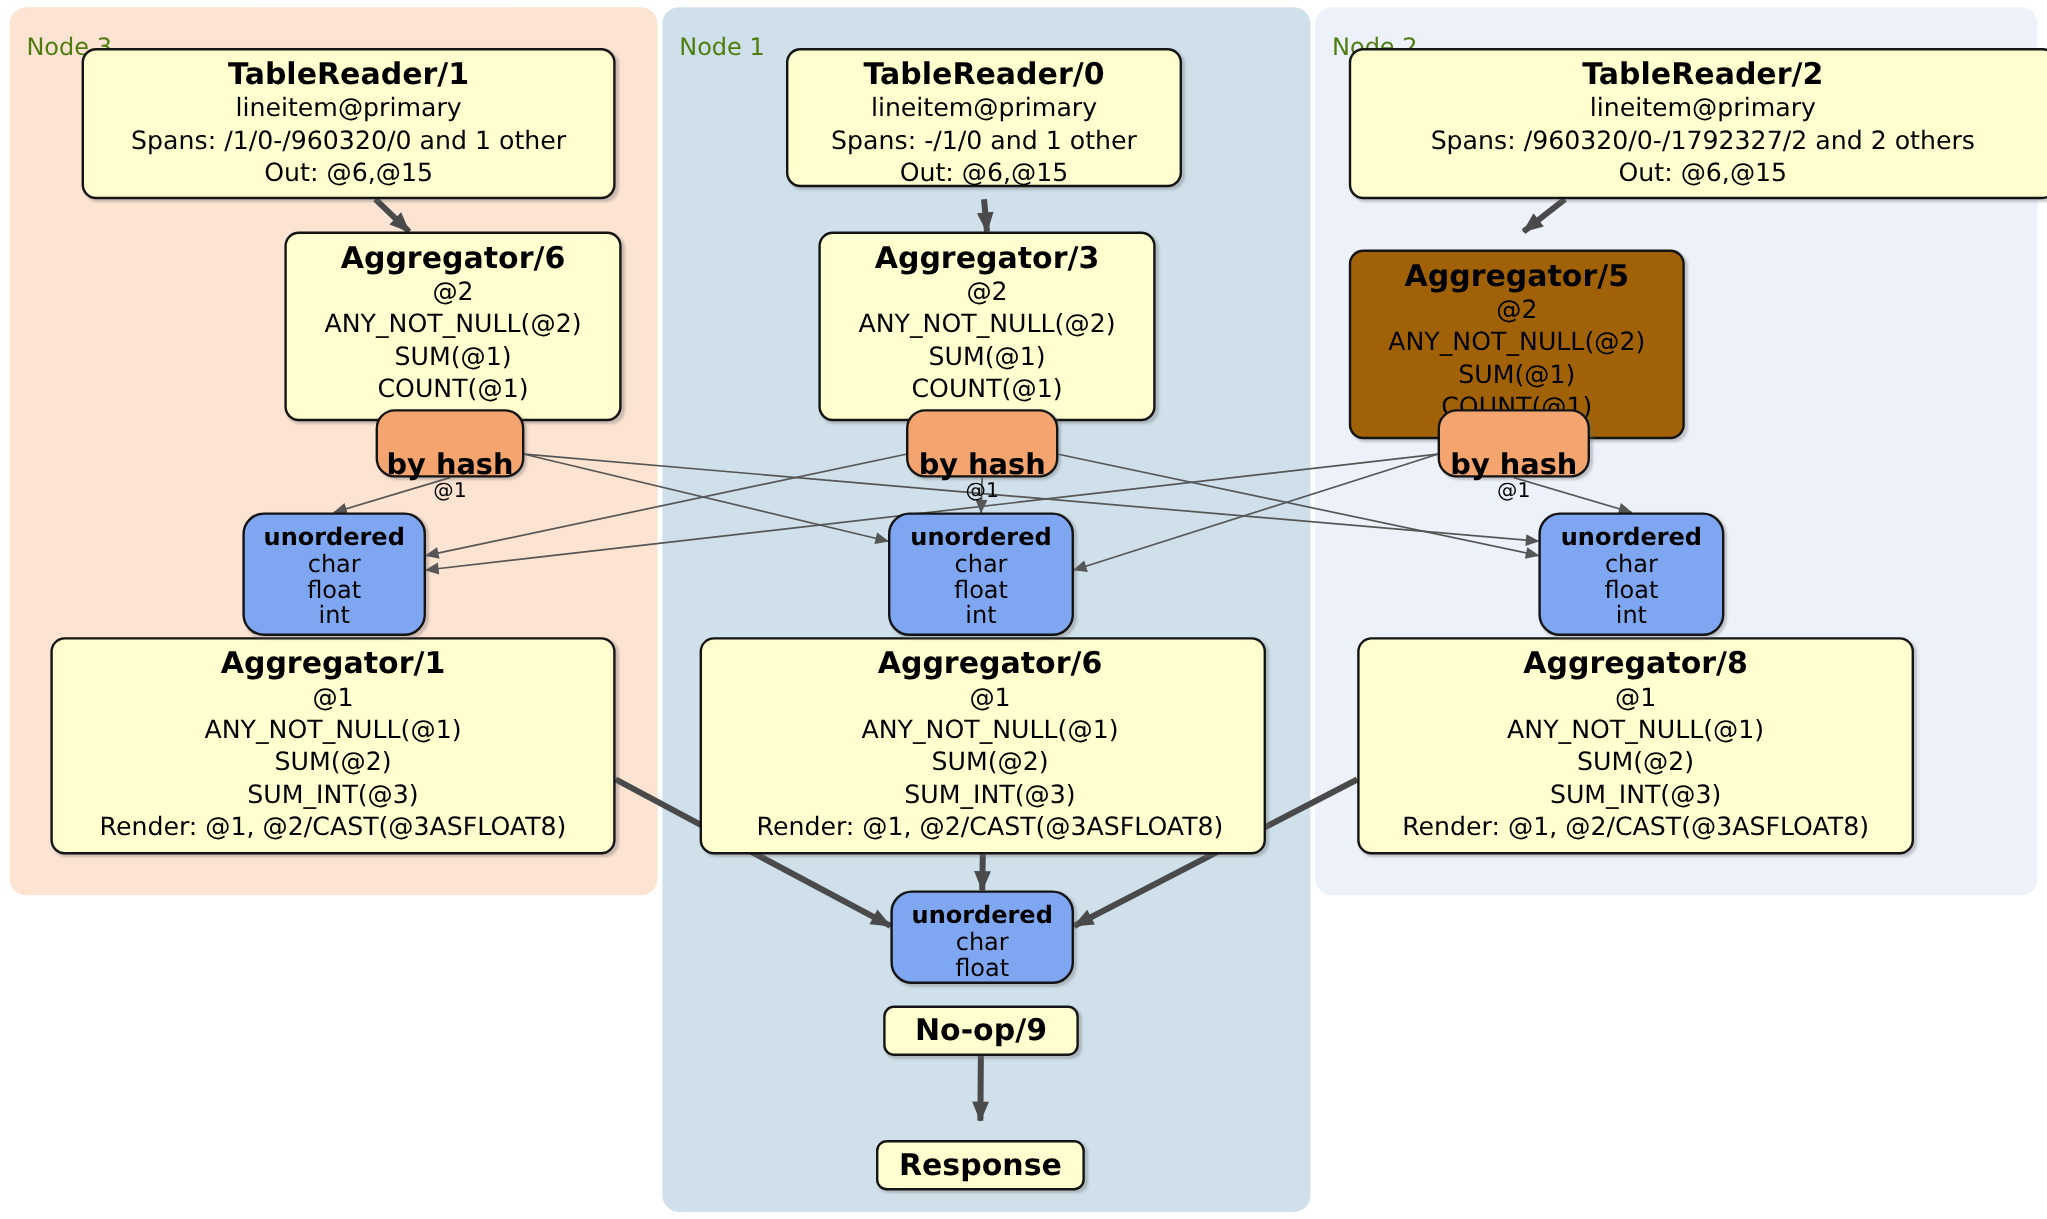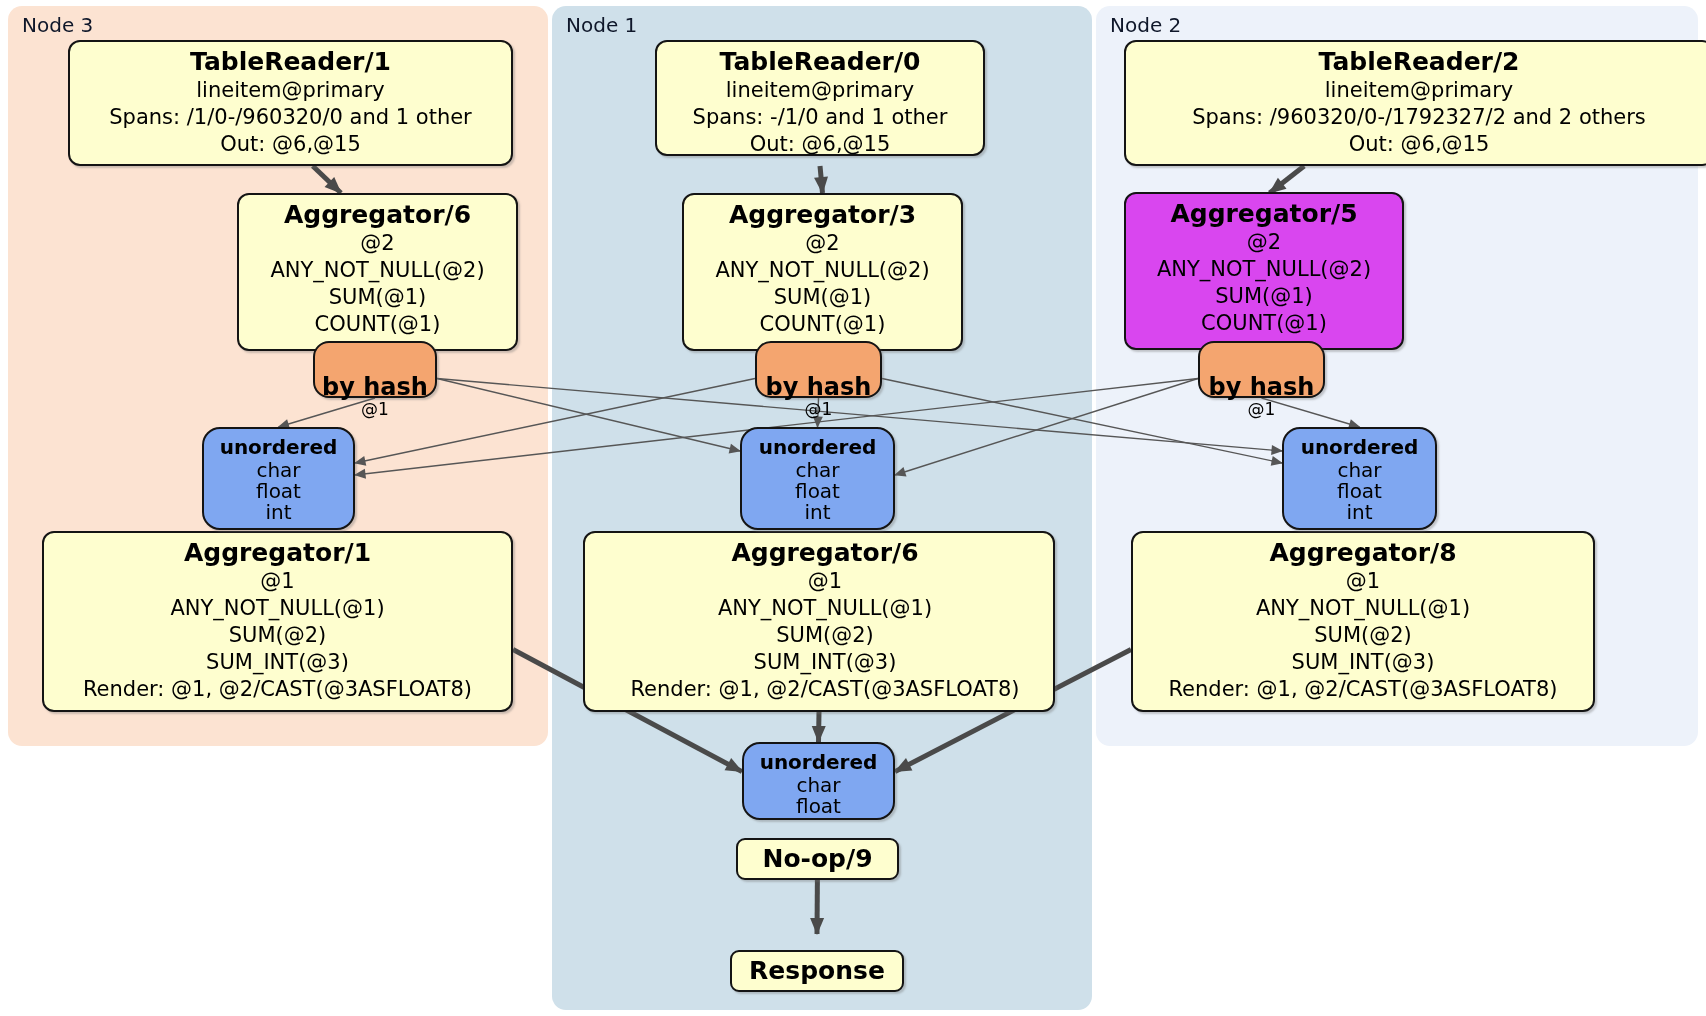--- a/index.html
+++ b/index.html
@@ -4,21 +4,21 @@
 <style>
   html,body{margin:0;padding:0;background:#ffffff;}
   #canvas{
     position:relative;width:1706px;height:1016px;overflow:hidden;
     font-family:"DejaVu Sans",sans-serif;color:#000;background:#fff;
   }
   .region{position:absolute;border-radius:14px;z-index:0;}
   #region-node3{left:8px;top:6px;width:540px;height:740px;}
   #region-node1{left:552px;top:6px;width:540px;height:1004px;}
   #region-node2{left:1096px;top:6px;width:602px;height:740px;}
-  .region-label{position:absolute;top:7px;left:14px;font-size:20px;color:#0f172a;}
+  .region-label{position:absolute;top:21px;left:14px;font-size:20px;color:#4d7c0f;}
   #edge-layer{position:absolute;left:0;top:0;z-index:1;pointer-events:none;}
   #boxes .box{
     position:absolute;box-sizing:border-box;border:2px solid #141414;
     display:flex;flex-direction:column;align-items:center;justify-content:flex-start;
     padding-top:5px;text-align:center;white-space:nowrap;
     box-shadow:2px 2px 2px rgba(110,110,110,0.35);
   }
   .box.processor{border-radius:12px;z-index:2;}
   .box.processor .box-title{font-weight:bold;font-size:25px;line-height:30px;}
   .box.processor .box-line{font-size:21px;line-height:27px;}
@@ -147,21 +147,21 @@
       </div>
       <div class="box label" style="left: 730px; top: 934px; width: 174px; height: 42px; background: rgb(254, 254, 207); border-color: rgb(20, 20, 20);">
         <div class="box-title">Response</div>
       </div>
       <div class="box processor" style="left: 1124px; top: 40px; width: 590px; height: 126px; background: rgb(254, 254, 207); border-color: rgb(20, 20, 20);">
         <div class="box-title">TableReader/2</div>
         <div class="box-line">lineitem@primary</div>
         <div class="box-line">Spans: /960320/0-/1792327/2 and 2 others</div>
         <div class="box-line">Out: @6,@15</div>
       </div>
-      <div class="box processor" style="left: 1124px; top: 192px; width: 280px; height: 158px; background: #d946ef; border-color: rgb(20, 20, 20);">
+      <div class="box processor" style="left: 1124px; top: 208px; width: 280px; height: 158px; background: #a16207; border-color: rgb(20, 20, 20);">
         <div class="box-title">Aggregator/5</div>
         <div class="box-line">@2</div>
         <div class="box-line">ANY_NOT_NULL(@2)</div>
         <div class="box-line">SUM(@1)</div>
         <div class="box-line">COUNT(@1)</div>
       </div>
       <div class="box router" style="left: 1198px; top: 341px; width: 127px; height: 57px; background: rgb(244, 165, 111); border-color: rgb(20, 20, 20);">
         <div class="box-title">by hash</div>
         <div class="box-line">@1</div>
       </div>

